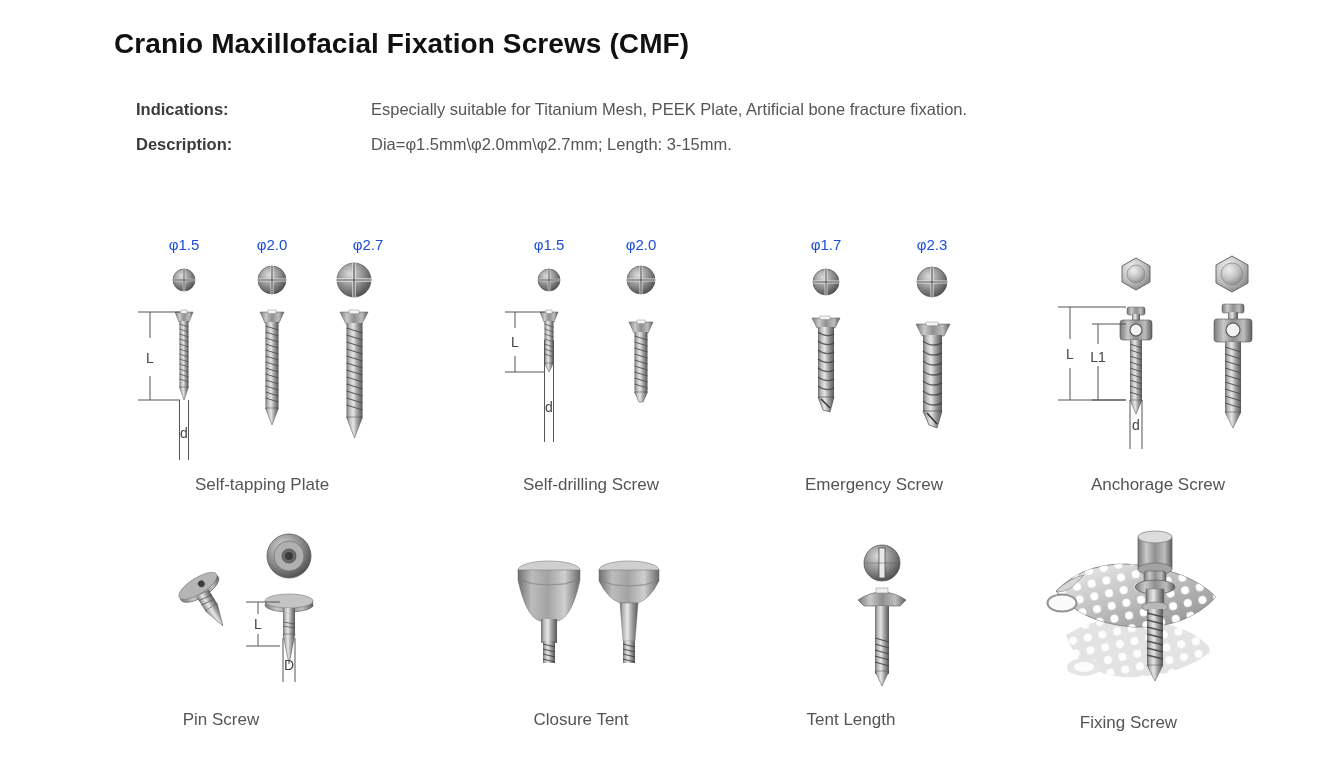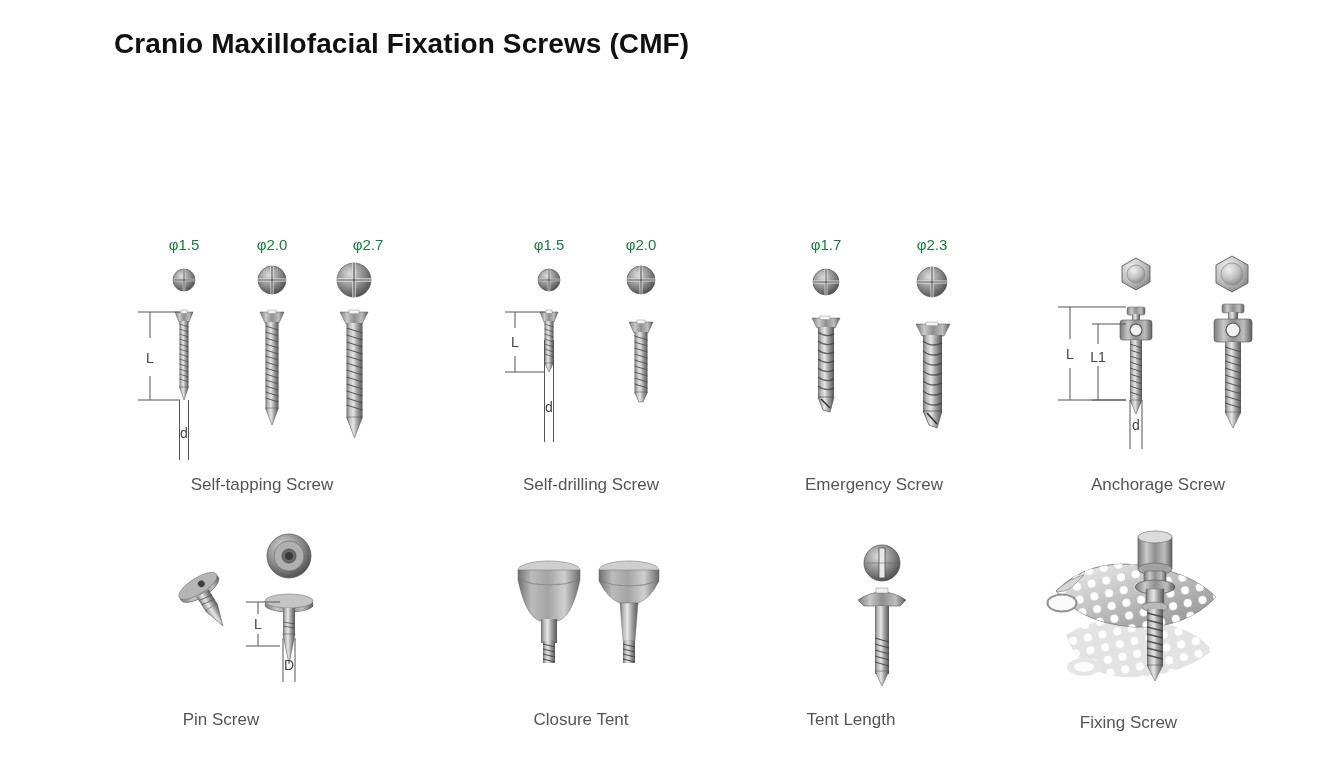--- a/index.html
+++ b/index.html
@@ -31,34 +31,44 @@
   
   .group{position:absolute;}
   .caption{
     position:absolute;
     font-size:17px;color:#555;
     white-space:nowrap;text-align:center;
     left:0;width:100%;
   }
   .dia-label{
     position:absolute;
-    font-size:15px;color:#15803d;
+    font-size:15px;color:#1d4ed8;
     white-space:nowrap;text-align:center;
   }
   svg{display:block;overflow:visible;}
   .dim{stroke:#555;stroke-width:1;fill:none;}
   .dimtxt{font-family:"Liberation Sans",sans-serif;font-size:14px;fill:#444;}
 </style>
 </head>
 <body>
 
 <div class="page">
 
   <div class="title">Cranio Maxillofacial Fixation Screws (CMF)</div>
 
+  <div class="meta">
+    <div class="meta-row">
+      <div class="meta-label">Indications:</div>
+      <div class="meta-value">Especially suitable for Titanium Mesh, PEEK Plate, Artificial bone fracture fixation.</div>
+    </div>
+    <div class="meta-row">
+      <div class="meta-label">Description:</div>
+      <div class="meta-value">Dia=φ1.5mm\φ2.0mm\φ2.7mm; Length: 3-15mm.</div>
+    </div>
+  </div>
 
   <svg width="0" height="0" style="position:absolute">
     <defs>
       <linearGradient id="gShaft" x1="0" y1="0" x2="1" y2="0">
         <stop offset="0%" stop-color="#6d6d6d"></stop>
         <stop offset="18%" stop-color="#b9b9b9"></stop>
         <stop offset="42%" stop-color="#e6e6e6"></stop>
         <stop offset="68%" stop-color="#9d9d9d"></stop>
         <stop offset="100%" stop-color="#575757"></stop>
       </linearGradient>
@@ -188,21 +198,21 @@
         <path d="M18 52 L18 78"></path>
         <path d="M18 116 L18 140"></path>
         <path d="M47.5 140 L47.5 200"></path>
         <path d="M56.5 140 L56.5 200"></path>
         <path d="M38 140 L62 140" opacity="0"></path>
       </g>
       <text class="dimtxt" x="18" y="103" text-anchor="middle">L</text>
       <text class="dimtxt" x="52" y="178" text-anchor="middle">d</text>
     </svg>
 
-    <div class="caption" style="top:243px;">Self-tapping Screw</div>
+    <div class="caption" style="top:243px;">Self-tapping Plate</div>
   </div>
 
   <div class="group" style="left:455px;top:232px;width:200px;height:270px;">
 
     <div class="dia-label" style="left:28px;top:4px;width:60px;">φ1.5</div>
     <div class="dia-label" style="left:120px;top:4px;width:60px;">φ2.0</div>
 
     <svg width="200" height="210" style="position:absolute;left:0;top:28px;">
       <g>
         <circle cx="58" cy="20" r="11" fill="url(#gTop)" stroke="#4a4a4a" stroke-width=".6"></circle>

